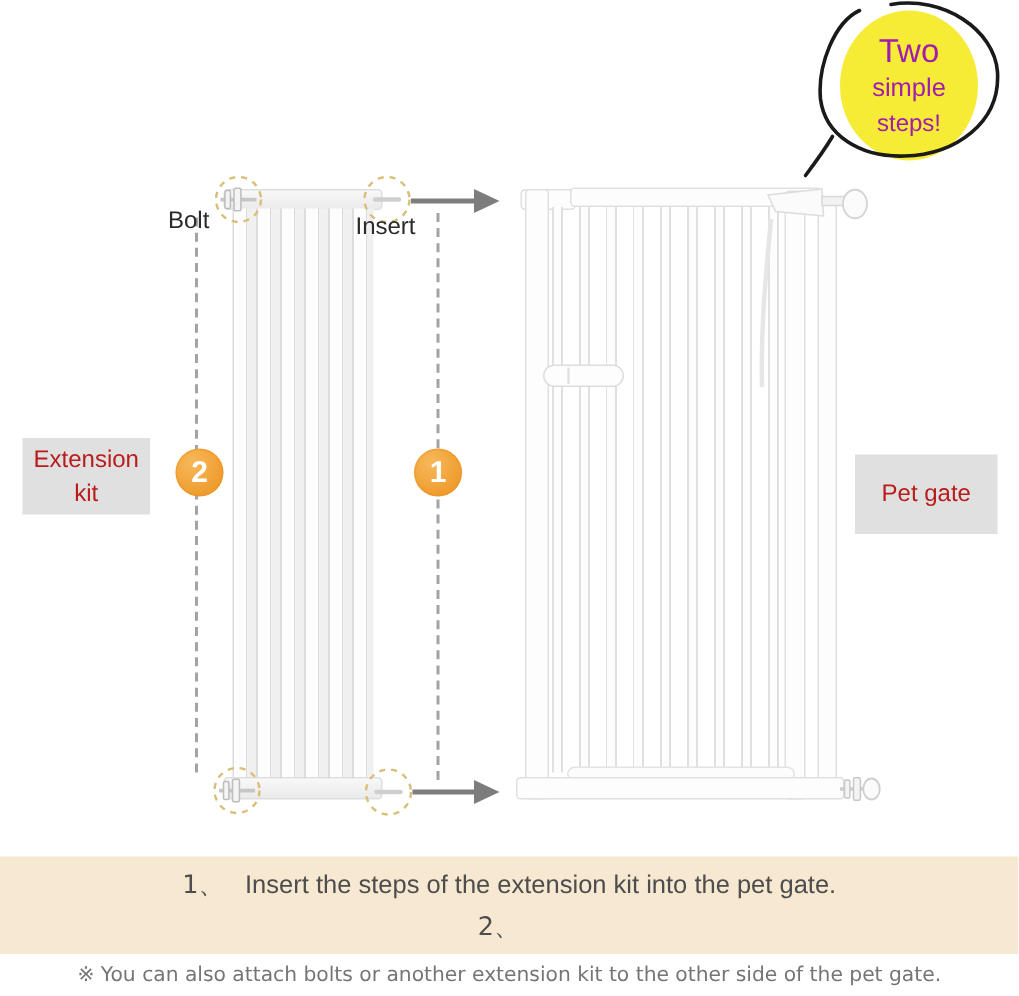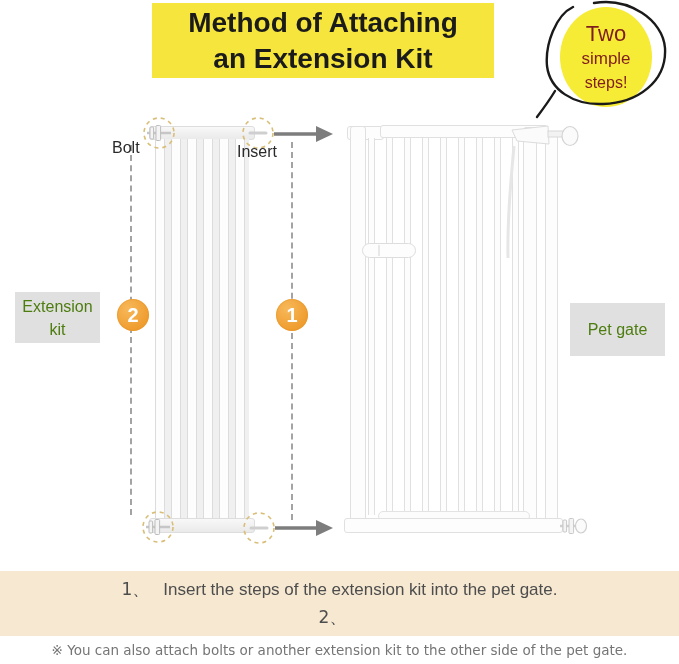--- a/index.html
+++ b/index.html
@@ -23,37 +23,37 @@
   .title-banner{
     left:152px;top:3px;width:342px;height:75px;background:var(--banner_yellow);
     display:flex;flex-direction:column;align-items:center;justify-content:center;
     font-size:28px;font-weight:600;color:#1b1b1b;line-height:36px;text-align:center;
   }
 
   
   .badge-circle{left:560px;top:7px;width:92px;height:100px;border-radius:50%;background:var(--badge_yellow);}
   .badge-text{
     left:556px;top:10px;width:100px;height:96px;display:flex;flex-direction:column;
-    align-items:center;justify-content:center;color:#7f1d1d;text-align:center;
+    align-items:center;justify-content:center;color:#a21caf;text-align:center;
   }
   .badge-text .l1{font-size:22px;line-height:26px;}
   .badge-text .l2{font-size:17px;line-height:23px;}
   .badge-text .l3{font-size:16px;line-height:25px;text-align:right;}
   .badge-sketch{left:528px;top:-6px;width:150px;height:132px;pointer-events:none;}
 
   
   .tag{font-size:16px;color:#2a2a2a;white-space:nowrap;margin-top:41px;}
   .tag.bolt-top{left:112px;top:98px;}
   .tag.insert-top{left:237px;top:102px;}
   .tag.bolt-bottom{left:113px;top:541px;}
   .tag.insert-bottom{left:238px;top:541px;}
 
   
   .gray-box{
-    background:var(--label_box_gray);color:#4d7c0f;font-size:16px;line-height:23px;
+    background:var(--label_box_gray);color:#b91c1c;font-size:16px;line-height:23px;
     display:flex;align-items:center;justify-content:center;text-align:center;
   }
   .ext-label{left:15px;top:292px;width:85px;height:51px;}
   .gate-label{left:570px;top:303px;width:95px;height:53px;}
 
   
   .dash-line{width:0;border-left:2px dashed #a3a3a3;}
   .dash-line.left{left:130px;top:145px;height:370px;}
   .dash-line.right{left:291px;top:142px;height:378px;}
 
@@ -106,24 +106,20 @@
   .footnote{
     left:0;top:642px;width:679px;text-align:center;font-size:13.5px;color:#757575;
     font-family:"DejaVu Sans","Liberation Sans",sans-serif;
   }
 </style>
 </head>
 <body>
 
 <div class="canvas">
 
-  <div class="abs title-banner">
-    <span>Method of Attaching</span>
-    <span>an Extension Kit</span>
-  </div>
 
   <div class="abs badge-circle"></div>
   <svg class="abs badge-sketch" viewBox="0 0 150 132">
     <path d="M 66 9 C 101 3 135 26 137 54 C 139 88 109 109 75 110 C 45 111 22 96 19 72 C 17 50 28 21 45 13" fill="none" stroke="#1a1a1a" stroke-width="2.4" stroke-linecap="round"></path>
     <path d="M 27 97 C 21 107 15 115 9 123" fill="none" stroke="#1a1a1a" stroke-width="2.4" stroke-linecap="round"></path>
   </svg>
   <div class="abs badge-text">
     <span class="l1">Two</span>
     <span class="l2">simple</span>
     <span class="l3">steps!</span>

